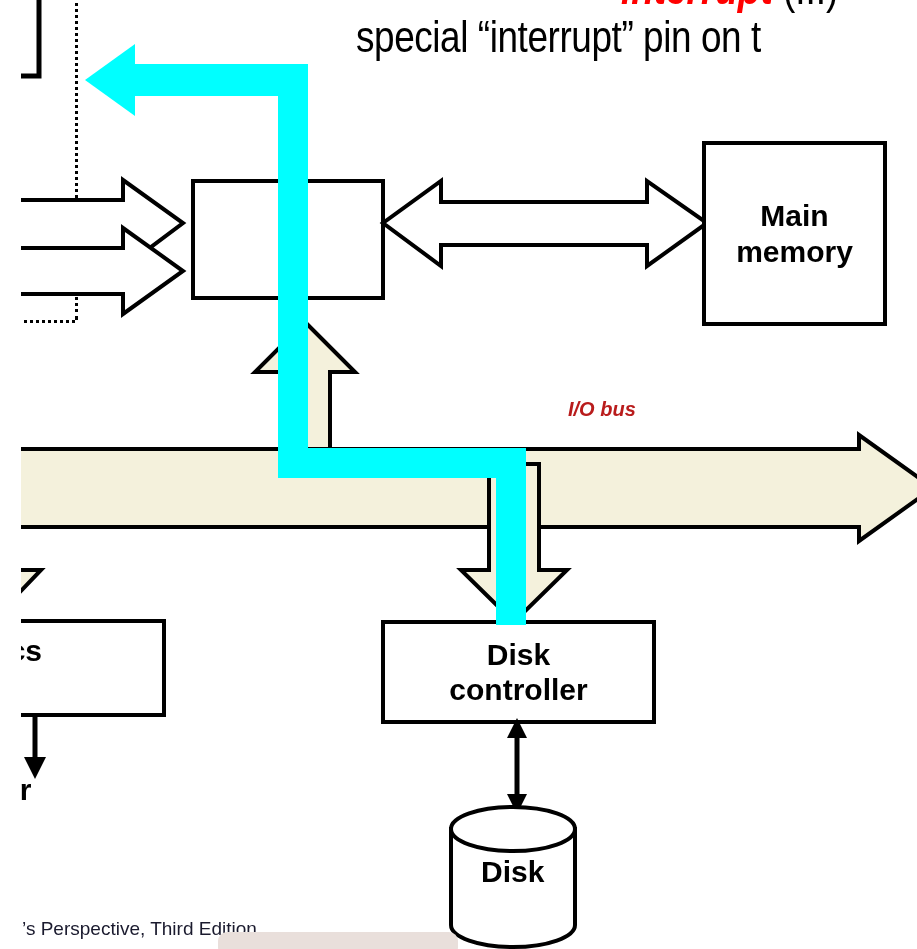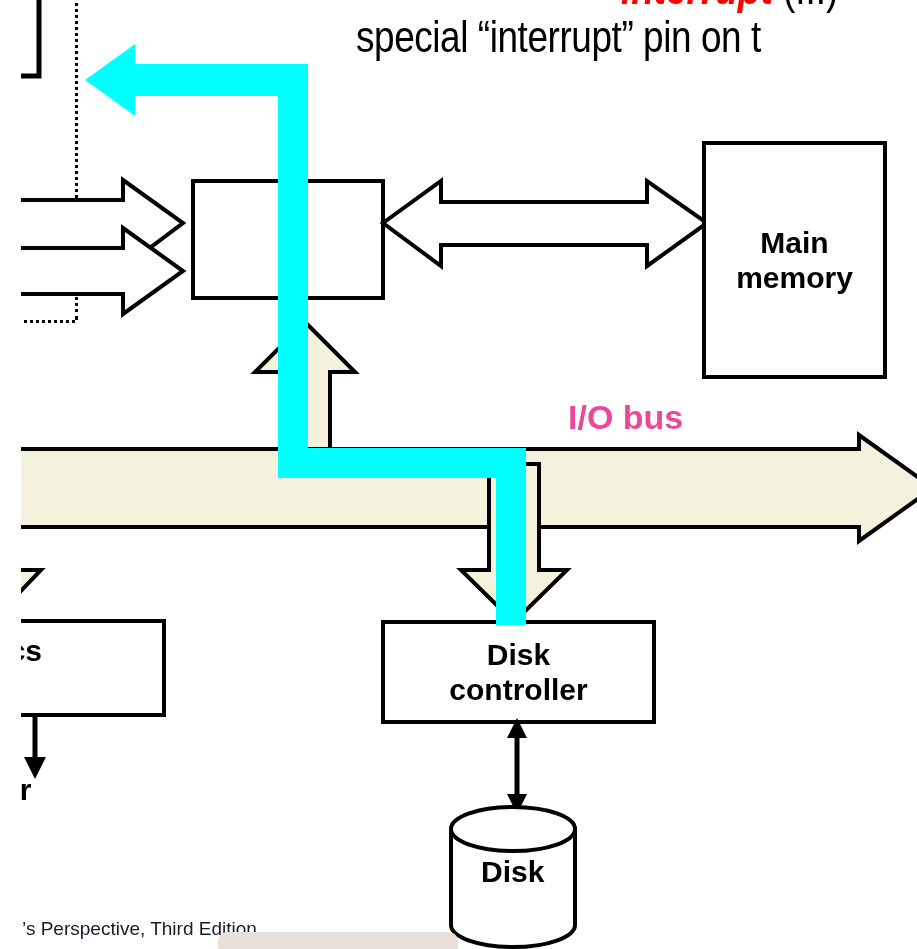--- a/index.html
+++ b/index.html
@@ -66,23 +66,24 @@
   .plain-label {
     font-family: "Liberation Sans", sans-serif;
     font-weight: bold;
     font-size: 30px;
     color: #000000;
     white-space: nowrap;
   }
   .bus-label {
     font-family: "Liberation Sans", sans-serif;
     font-weight: bold;
-    font-size: 34px;
-    color: #ec4899;
-    white-space: nowrap;
+    font-size: 20px;
+    color: #b91c1c;
+    white-space: nowrap;
+    font-style: italic;
   }
 
   
   .chip-edge {
     border-left: 3px dotted #000000;
   }
   .chip-bottom {
     border-top: 3px dotted #000000;
   }
 
@@ -130,21 +131,21 @@
   <div class="abs box" style="left:170px; top:179px; width:194px; height:121px;">
     <span class="box-label"></span>
   </div>
 
   <div class="abs" style="left:360px; top:178px; width:330px; height:125px;">
     <svg width="330" height="125" viewBox="0 0 330 125">
       <path d="M 60 3 L 60 24 L 266 24 L 266 3 L 326 45 L 266 88 L 266 67 L 60 67 L 60 88 L 2 45 Z" fill="#ffffff" stroke="#000000" stroke-width="4"></path>
     </svg>
   </div>
 
-  <div class="abs box" style="left:681px; top:141px; width:185px; height:238px;">
+  <div class="abs box" style="left:681px; top:141px; width:185px; height:185px;">
     <span class="box-label">Main
 memory</span>
   </div>
 
   <div class="abs" style="left:230px; top:320px; width:110px; height:140px;">
     <svg width="110" height="140" viewBox="0 0 110 140">
       <path d="M 54 2 L 104 52 L 79 52 L 79 140 L 29 140 L 29 52 L 4 52 Z" fill="#f4f1dc" stroke="#000000" stroke-width="4"></path>
     </svg>
   </div>
 

